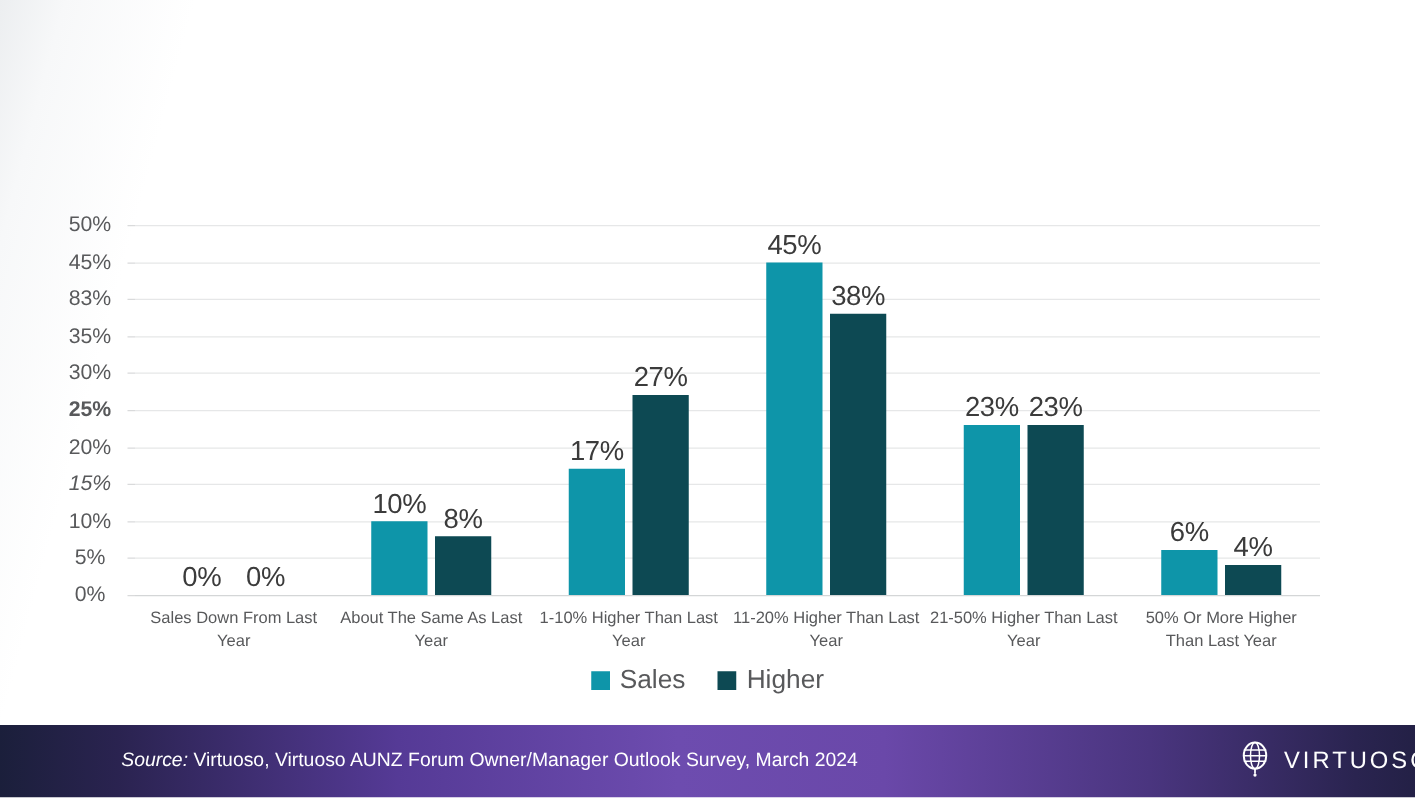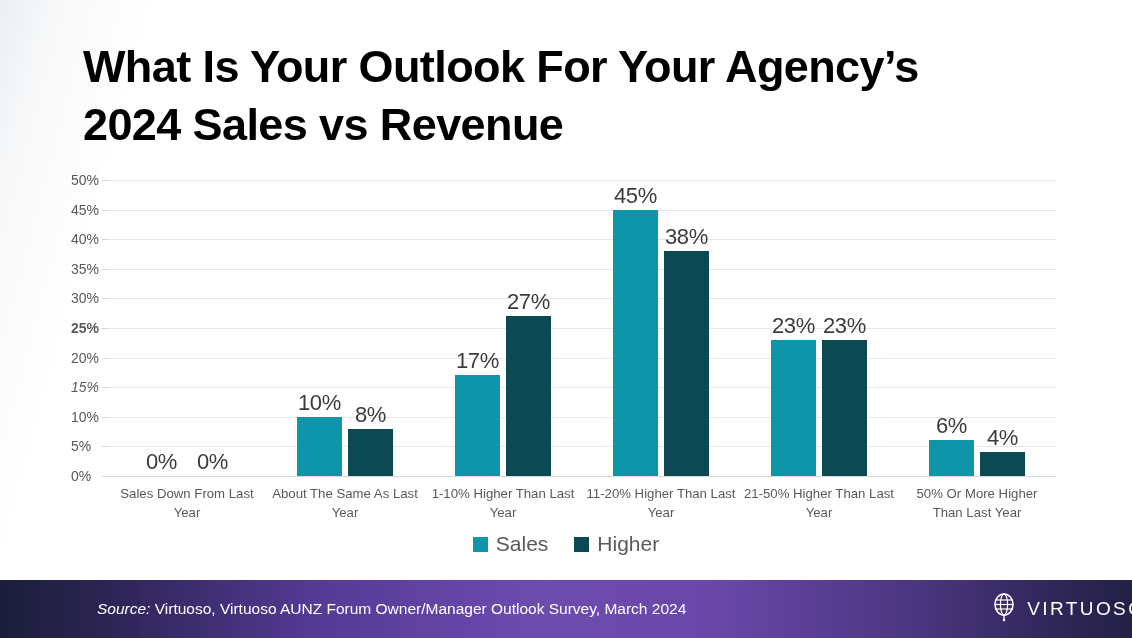--- a/index.html
+++ b/index.html
@@ -84,24 +84,24 @@
   }
   .ylabels {
     position: absolute;
     left: 0;
     top: 14px;
     width: 1132px;
     height: 296px;
   }
   .ylabels .yl {
     position: absolute;
-    left: 71px;
+    left: 50px;
     width: 44px;
-    text-align: left;
-    font-size: 14px;
+    text-align: center;
+    font-size: 17px;
     color: #58595b;
     transform: translateY(-50%);
     white-space: nowrap;
   }
   .tick {
     position: absolute;
     left: 102px;
     width: 6px;
     height: 1px;
     background: #d9dadb;
@@ -244,33 +244,29 @@
     font-size: 19px;
     letter-spacing: 2.4px;
   }
 </style>
 </head>
 <body>
 
 <div class="slide">
 
 
-  <div class="title">
-    <div>What Is Your Outlook For Your Agency’s</div>
-    <div>2024 Sales vs Revenue</div>
-  </div>
 
   <div class="chart">
 
     <div class="ylabels" id="y-axis">
         <div class="yl" style="top: 0px;">50%</div>
         <div class="tick" style="top: 0px;"></div>
         <div class="yl" style="top: 29.6px;">45%</div>
         <div class="tick" style="top: 29.6px;"></div>
-        <div class="yl" style="top: 59.2px;">40%</div>
+        <div class="yl" style="top: 59.2px;">83%</div>
         <div class="tick" style="top: 59.2px;"></div>
         <div class="yl" style="top: 88.8px;">35%</div>
         <div class="tick" style="top: 88.8px;"></div>
         <div class="yl" style="top: 118.4px;">30%</div>
         <div class="tick" style="top: 118.4px;"></div>
         <div class="yl" style="top: 148px; font-weight: bold;">25%</div>
         <div class="tick" style="top: 148px;"></div>
         <div class="yl" style="top: 177.6px;">20%</div>
         <div class="tick" style="top: 177.6px;"></div>
         <div class="yl" style="top: 207.2px; font-style: italic;">15%</div>

